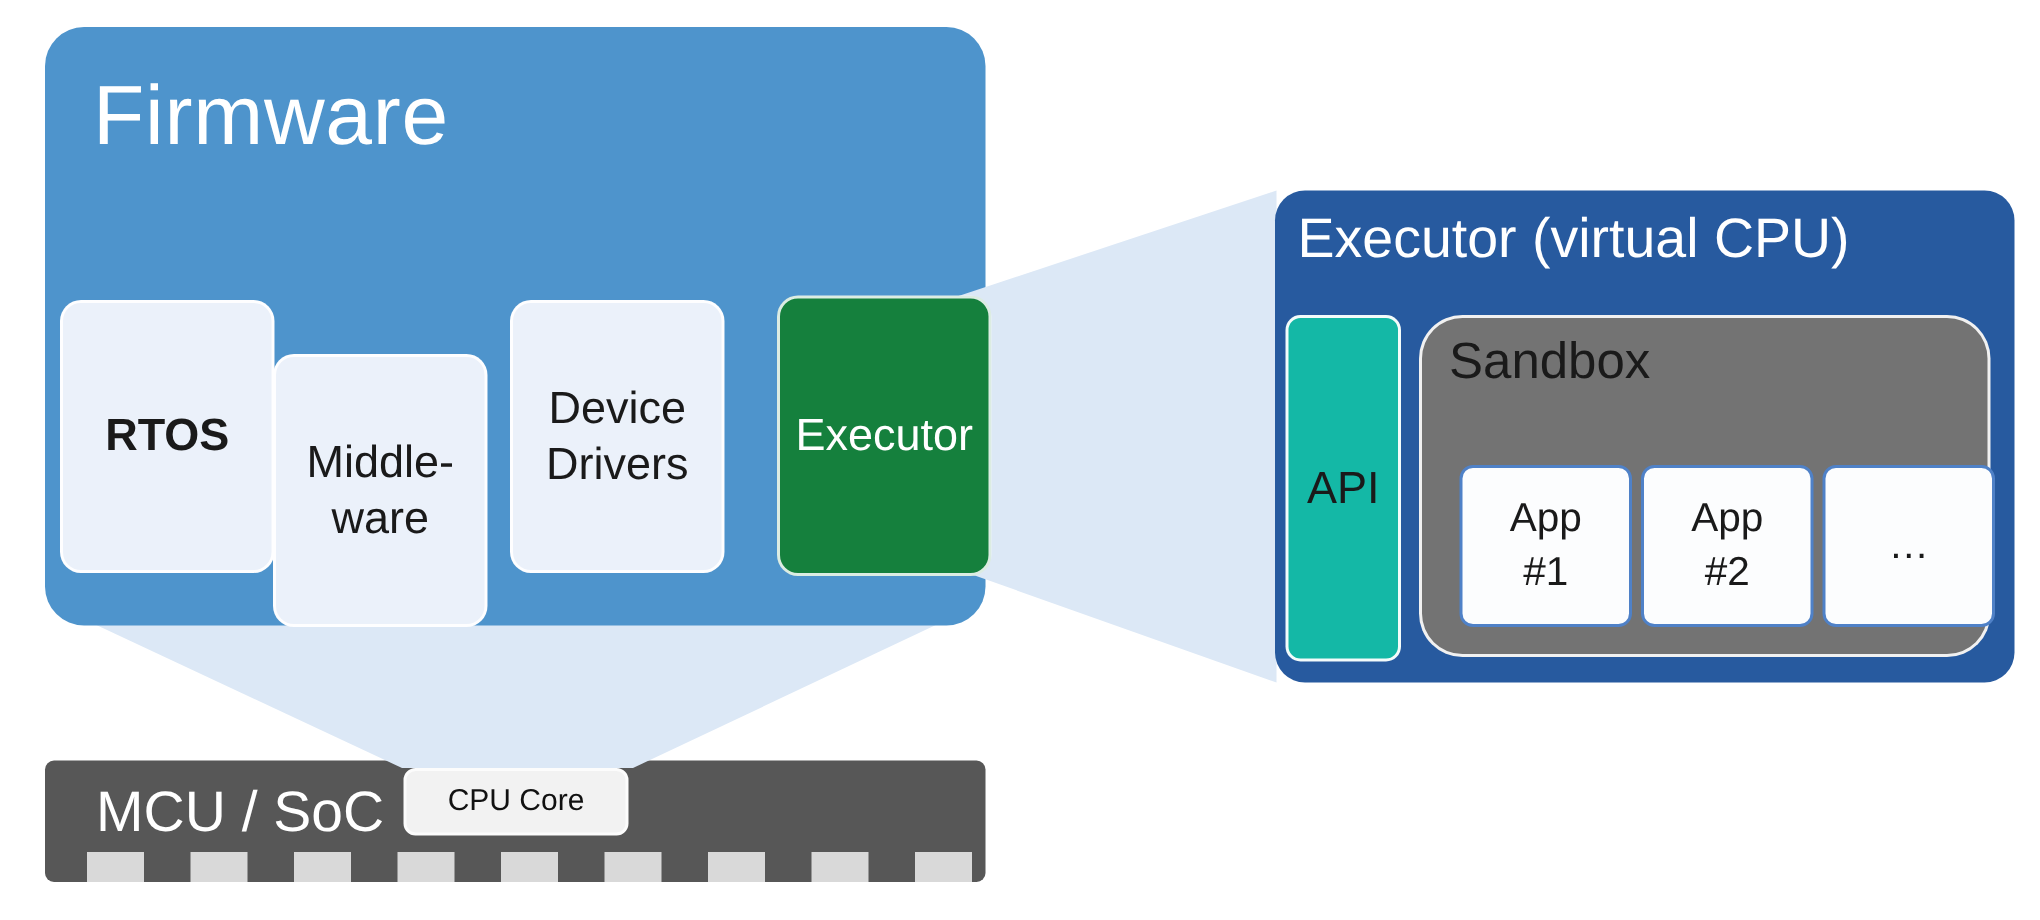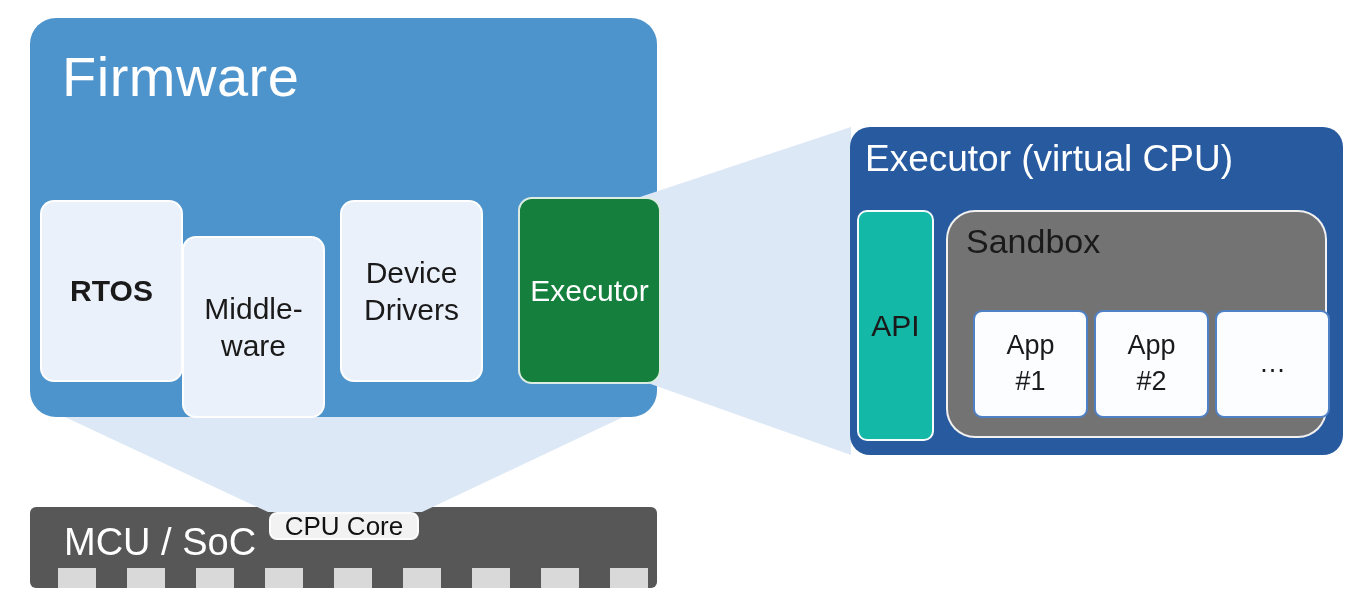--- a/index.html
+++ b/index.html
@@ -59,23 +59,23 @@
   }
 
   
   .mcu-bar{
     left:30px;top:507px;width:627px;height:81px;background:#575757;border-radius:6px;
   }
   .mcu-label{left:34px;top:14px;font-size:38px;color:#ffffff;}
   .pin-row{left:28px;bottom:0;display:flex;gap:31px;position:absolute;}
   .pin{width:38px;height:20px;background:#D9D9D9;}
   .cpu-core{
-    left:269px;top:512px;width:150px;height:28px;background:#F2F2F2;
+    left:269px;top:512px;width:150px;height:45px;background:#F2F2F2;
     border:2px solid #FCFCFC;border-radius:8px;box-sizing:border-box;
-    display:flex;align-items:center;justify-content:center;font-size:26px;color:#111111;
+    display:flex;align-items:center;justify-content:center;font-size:20px;color:#111111;
   }
 </style>
 </head>
 <body>
 
 <div id="stage">
 
   <div class="abs mcu-bar z1">
     <div class="abs mcu-label">MCU / SoC</div>
     <div class="pin-row">

